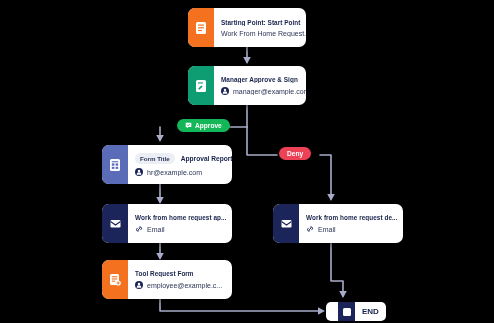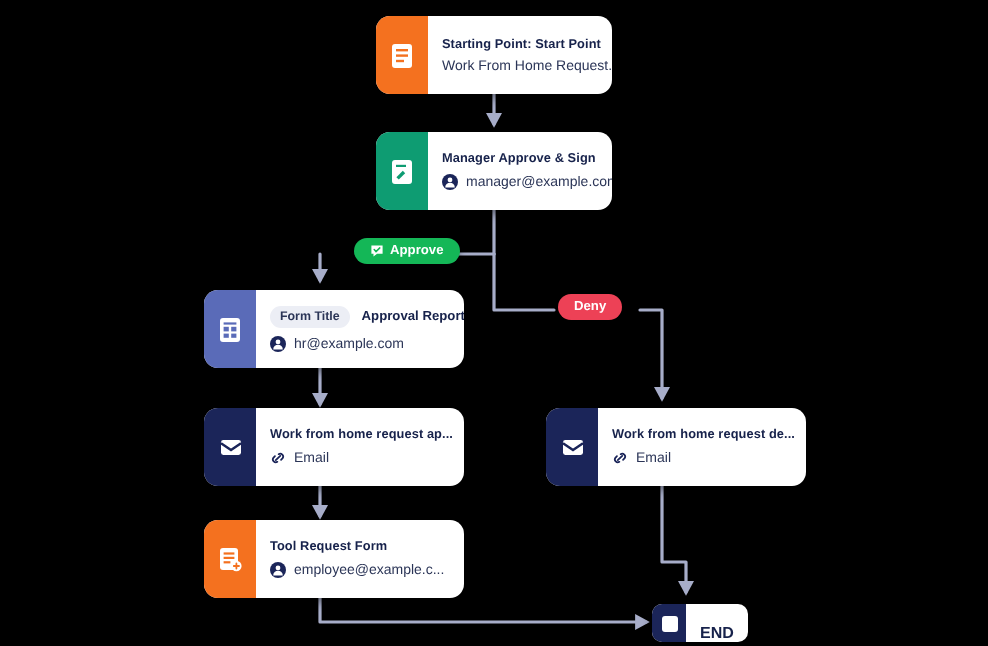--- a/index.html
+++ b/index.html
@@ -18,22 +18,22 @@
   .sub{font-size:7px;color:#2b3557;display:flex;align-items:center;gap:4px;white-space:nowrap;}
   .sub .t{overflow:hidden;}
   .chiprow{display:flex;align-items:center;gap:6px;}
   .chip{background:#eceef5;color:#2b3557;font-size:6.2px;font-weight:700;
         border-radius:8px;padding:2px 5px;white-space:nowrap;}
   .chiptxt{font-size:6.6px;font-weight:700;color:#17224b;white-space:nowrap;}
 
   .badge{position:absolute;border-radius:11px;display:flex;align-items:center;gap:3px;
          padding:3px 8px;font-size:6.6px;font-weight:700;color:#fff;white-space:nowrap;
          box-shadow:0 1px 3px rgba(0,0,0,.35);}
-  .endnode{position:absolute;display:flex;align-items:flex-end;background:#fff;
-           border-radius:5px;box-shadow:0 2px 5px rgba(0,0,0,.45);overflow:hidden;}
+  .endnode{position:absolute;display:flex;align-items:center;background:#fff;
+           border-radius:5px;box-shadow:0 2px 5px rgba(0,0,0,.45);overflow:hidden;padding-left:12px;}
   .endnode .sq{width:17px;height:19px;background:#1b2559;display:flex;
                align-items:center;justify-content:center;}
   .endnode .sq i{display:block;width:8px;height:8px;background:#fff;border-radius:1.5px;}
   .endnode .lbl{font-size:8px;font-weight:700;color:#17224b;padding:0 7px;}
 </style>
 </head>
 <body>
 
 <div id="canvas">
 

